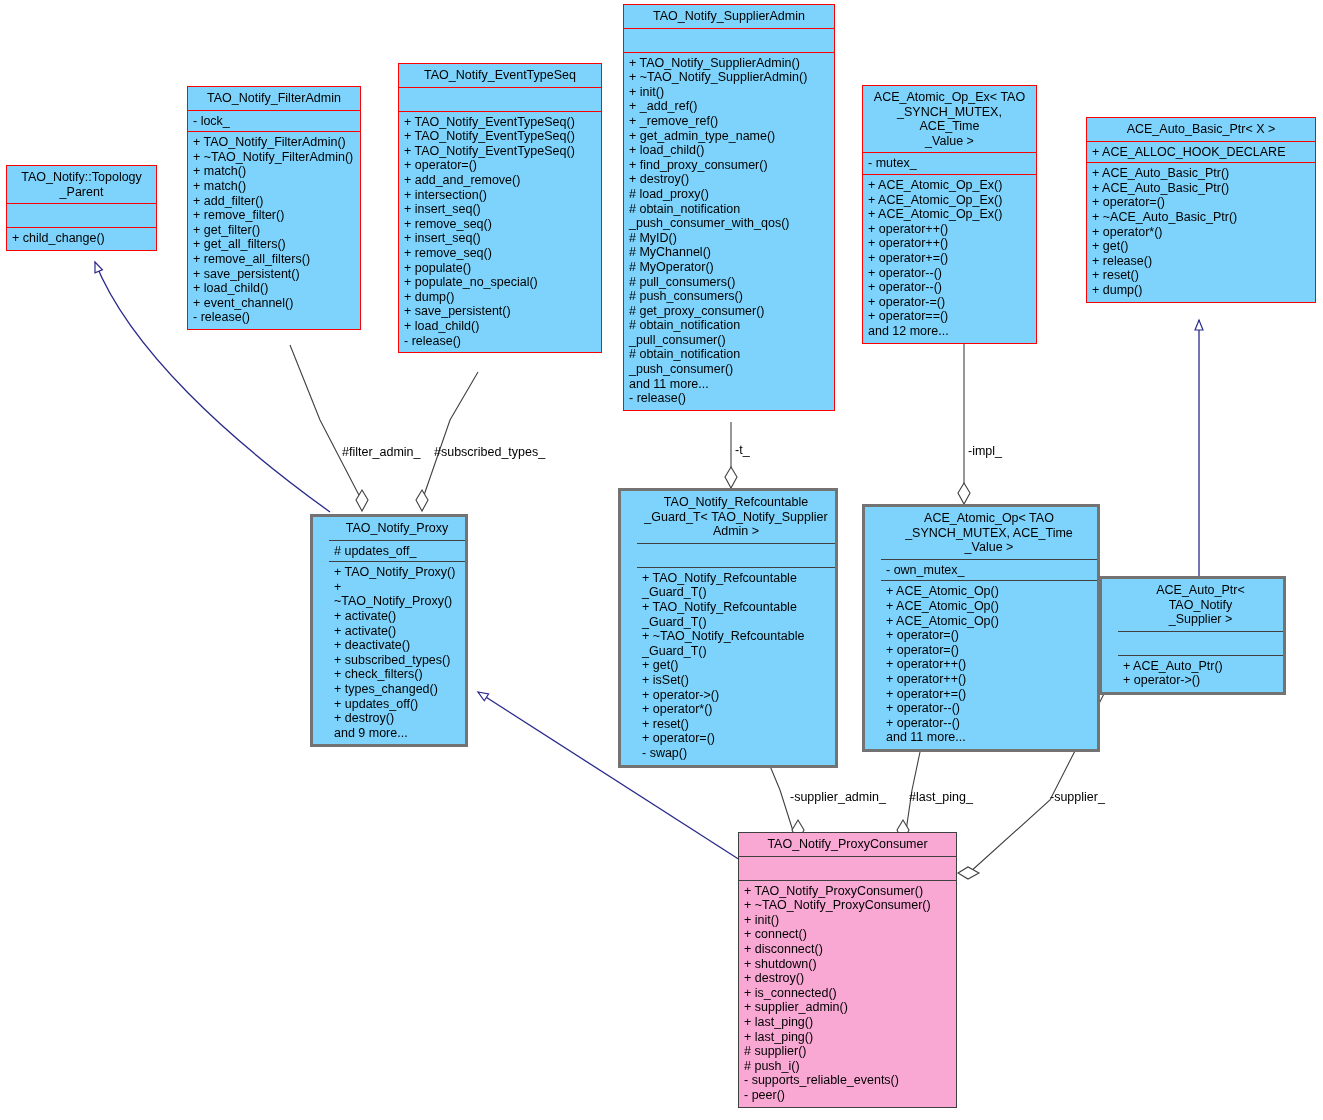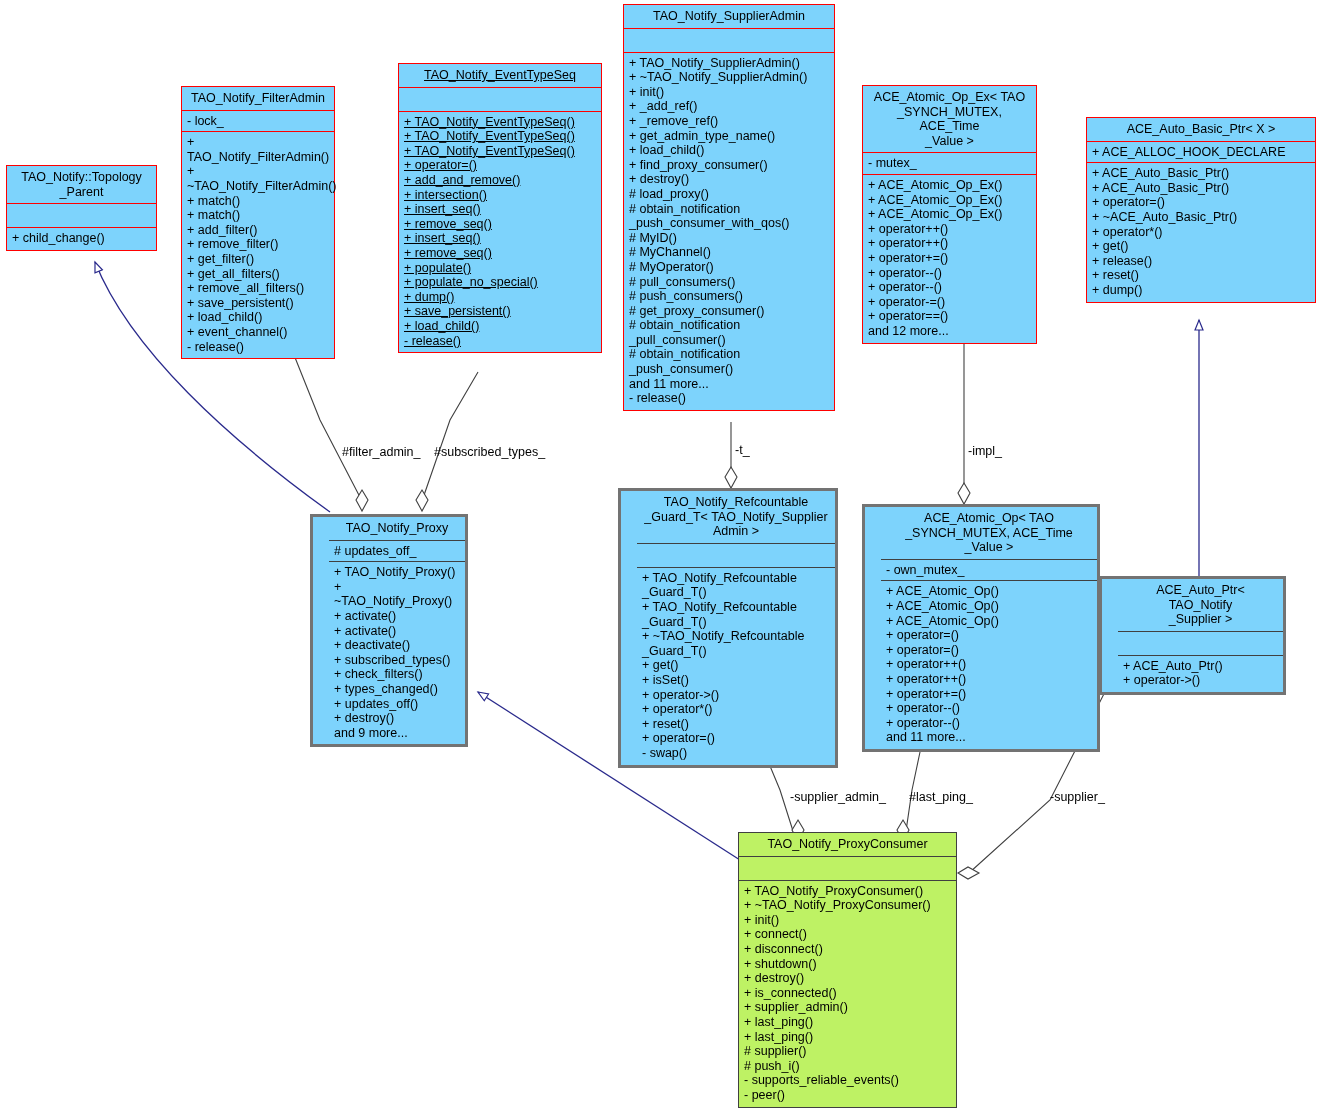--- a/index.html
+++ b/index.html
@@ -35,21 +35,21 @@
     line-height: 14.6px;
     color: #000000;
     z-index: 5;
   }
   .node.plain {
     border: 3px solid #737373;
     padding-left: 16px;
   }
   .node.highlight {
     border: 1px solid #404040;
-    background: #bef264;
+    background: #f9a8d4;
   }
   .node .title {
     text-align: center;
     padding: 4px 5px 4px 5px;
     border-bottom: 1px solid #ff0000;
     white-space: pre-line;
   }
   .node.plain .title,
   .node.highlight .title {
     border-bottom: 1px solid #404040;
@@ -122,21 +122,21 @@
 
   <div class="node" style="left:6px; top:165px; width:151px;">
     <div class="title">TAO_Notify::Topology
 _Parent</div>
     <div class="attrs empty"></div>
     <div class="ops">
         <div class="row">+ child_change()</div>
       </div>
   </div>
 
-  <div class="node" style="left:181px; top:86px; width:154px;">
+  <div class="node" style="left:187px; top:86px; width:174px;">
     <div class="title">TAO_Notify_FilterAdmin</div>
     <div class="attrs">
         <div class="row">- lock_</div>
       </div>
     <div class="ops">
         <div class="row">+ TAO_Notify_FilterAdmin()</div>
         <div class="row">+ ~TAO_Notify_FilterAdmin()</div>
         <div class="row">+ match()</div>
         <div class="row">+ match()</div>
         <div class="row">+ add_filter()</div>
@@ -144,21 +144,21 @@
         <div class="row">+ get_filter()</div>
         <div class="row">+ get_all_filters()</div>
         <div class="row">+ remove_all_filters()</div>
         <div class="row">+ save_persistent()</div>
         <div class="row">+ load_child()</div>
         <div class="row">+ event_channel()</div>
         <div class="row">- release()</div>
       </div>
   </div>
 
-  <div class="node" style="left:398px; top:63px; width:204px;text-decoration:underline;">
+  <div class="node" style="left:398px; top:63px; width:204px;">
     <div class="title">TAO_Notify_EventTypeSeq</div>
     <div class="attrs empty"></div>
     <div class="ops">
         <div class="row">+ TAO_Notify_EventTypeSeq()</div>
         <div class="row">+ TAO_Notify_EventTypeSeq()</div>
         <div class="row">+ TAO_Notify_EventTypeSeq()</div>
         <div class="row">+ operator=()</div>
         <div class="row">+ add_and_remove()</div>
         <div class="row">+ intersection()</div>
         <div class="row">+ insert_seq()</div>

